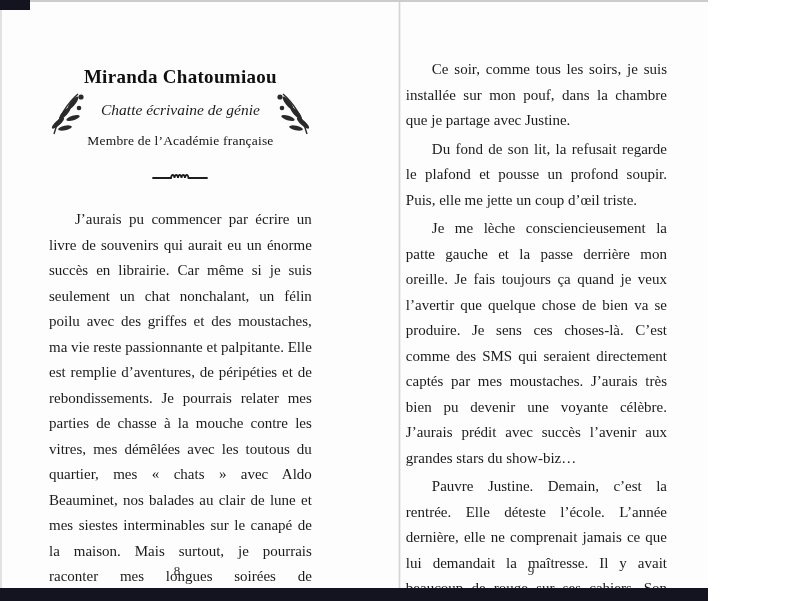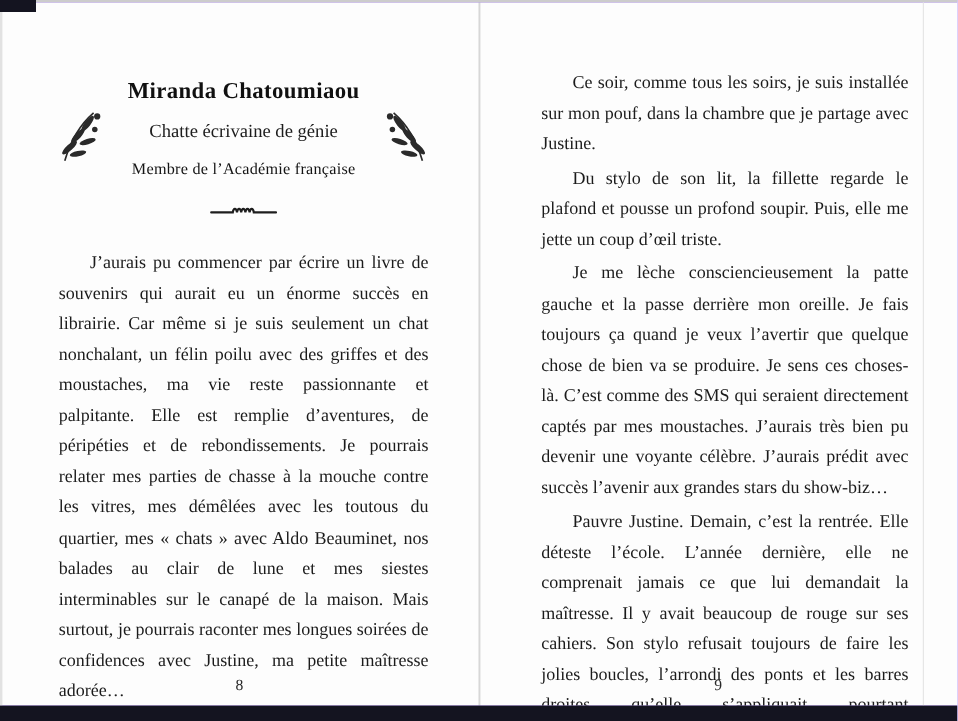--- a/index.html
+++ b/index.html
@@ -1,39 +1,39 @@
 <!DOCTYPE html>
 <html><head>
 <meta charset="utf-8">
 <style>
   html,body{margin:0;padding:0;}
   .screen{
-    position:relative;width:798px;height:601px;overflow:hidden;
-    background:#8b5cf6;
+    position:relative;width:708px;height:601px;overflow:hidden;
+    background:#3b82f6;
     font-family:"Liberation Serif", serif;
     color:#1b1b1b;
   }
   
   .top-line{position:absolute;top:0;left:0;right:0;height:2px;background:#cccccc;}
   .left-line{position:absolute;top:2px;bottom:13px;left:0;width:2px;background:#e2e2e2;}
   .corner-dark{position:absolute;top:0;left:0;width:30px;height:10px;background:#141420;}
   .bottom-dark{position:absolute;left:0;right:0;bottom:0;height:13px;background:#141420;}
   .edge-line{position:absolute;top:2px;bottom:13px;left:769px;width:1px;background:#e6e6e6;}
 
   .book{position:absolute;left:0;top:2px;right:0;bottom:13px;background:#fdfdfd;display:flex;}
   .gutter{position:absolute;top:0;bottom:0;left:398px;width:3px;
     background:linear-gradient(to right,rgba(0,0,0,0) 0%,rgba(0,0,0,.16) 50%,rgba(0,0,0,0) 100%);}
   .page{position:relative;width:399px;height:100%;box-sizing:border-box;overflow:hidden;}
   .page.left{padding:52px 39px 0 46px;}
   .page.right{padding:52px 38px 0 49px;}
 
   
   .chapter-header{position:relative;text-align:center;margin-bottom:26px;}
   .chapter-title{margin:12px 0 0 0;font-size:19px;font-weight:700;letter-spacing:.3px;color:#101010;}
-  .chapter-subtitle{margin:13px 0 0 0;font-size:15.5px;color:#1c1c1c;}
+  .chapter-subtitle{margin:13px 0 0 0;font-style:italic;font-size:15.5px;color:#1c1c1c;}
   .chapter-membership{margin:14px 0 0 0;font-weight:400;font-size:13.5px;letter-spacing:.2px;color:#141414;}
   .divider{margin:20px auto 0 auto;width:56px;height:12px;}
   .laurel{position:absolute;top:22px;width:40px;height:48px;}
   .laurel.l{left:2px;}
   .laurel.r{right:2px;transform:scaleX(-1);}
 
   
   .body-par{
     margin:3px;font-size:15px;line-height:25.5px;text-align:justify;
     text-indent:26px;color:#1b1b1b;
@@ -91,21 +91,21 @@
       </header>
 
       <p class="body-par">J’aurais pu commencer par écrire un livre de souvenirs qui aurait eu un énorme succès en librairie. Car même si je suis seulement un chat nonchalant, un félin poilu avec des griffes et des moustaches, ma vie reste passionnante et palpitante. Elle est remplie d’aventures, de péripéties et de rebondissements. Je pourrais relater mes parties de chasse à la mouche contre les vitres, mes démêlées avec les toutous du quartier, mes « chats » avec Aldo Beauminet, nos balades au clair de lune et mes siestes interminables sur le canapé de la maison. Mais surtout, je pourrais raconter mes longues soirées de confidences avec Justine, ma petite maîtresse adorée…</p>
       <p class="body-par">C’est sûr, il faudrait plus de mille pages pour écrire toute ma vie.</p>
 
       <div class="pagenum">8</div>
     </section>
 
     <section class="page right">
       <p class="body-par">Ce soir, comme tous les soirs, je suis installée sur mon pouf, dans la chambre que je partage avec Justine.</p>
-      <p class="body-par">Du stylo de son lit, la fillette regarde le plafond et pousse un profond soupir. Puis, elle me jette un coup d’œil triste.</p>
+      <p class="body-par">Du fond de son lit, la refusait regarde le plafond et pousse un profond soupir. Puis, elle me jette un coup d’œil triste.</p>
       <p class="body-par">Je me lèche consciencieusement la patte gauche et la passe derrière mon oreille. Je fais toujours ça quand je veux l’avertir que quelque chose de bien va se produire. Je sens ces choses-là. C’est comme des SMS qui seraient directement captés par mes moustaches. J’aurais très bien pu devenir une voyante célèbre. J’aurais prédit avec succès l’avenir aux grandes stars du show-biz…</p>
       <p class="body-par">Pauvre Justine. Demain, c’est la rentrée. Elle déteste l’école. L’année dernière, elle ne comprenait jamais ce que lui demandait la maîtresse. Il y avait beaucoup de rouge sur ses cahiers. Son stylo refusait toujours de faire les jolies boucles, l’arrondi des ponts et les barres droites qu’elle s’appliquait pourtant consciencieusement à tracer. Son écriture,</p>
 
       <div class="pagenum">9</div>
     </section>
 
     <div class="gutter"></div>
   </div>
 
   <div class="top-line"></div>

